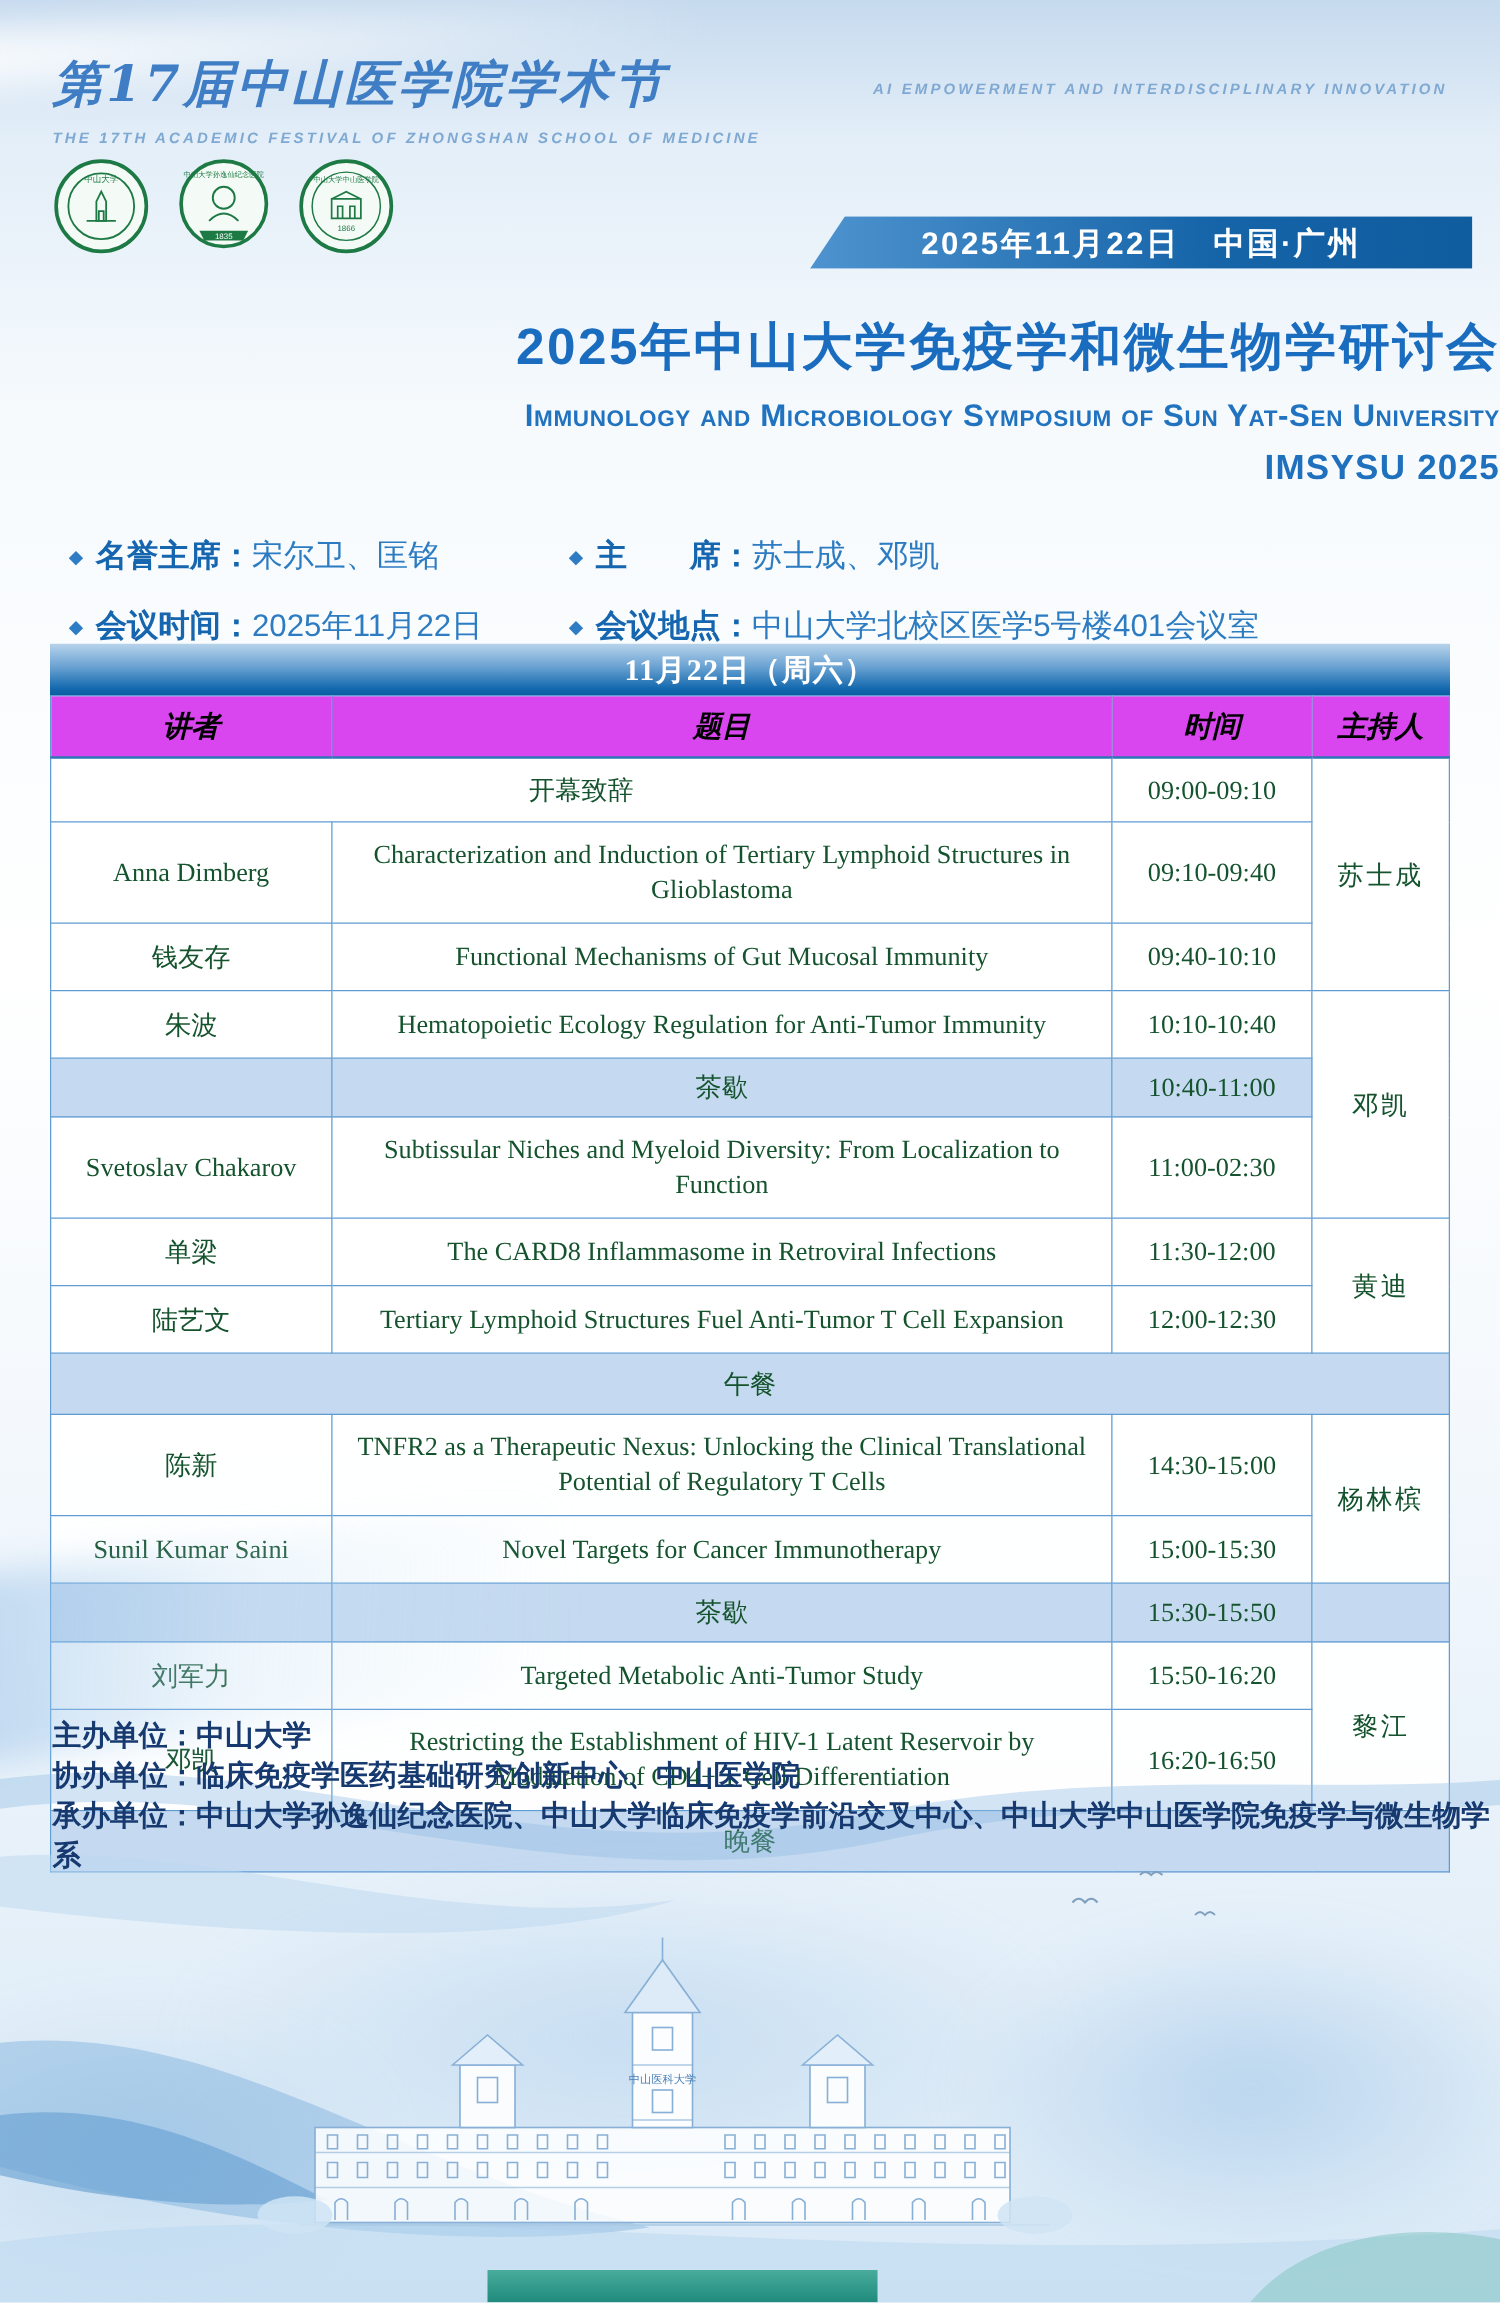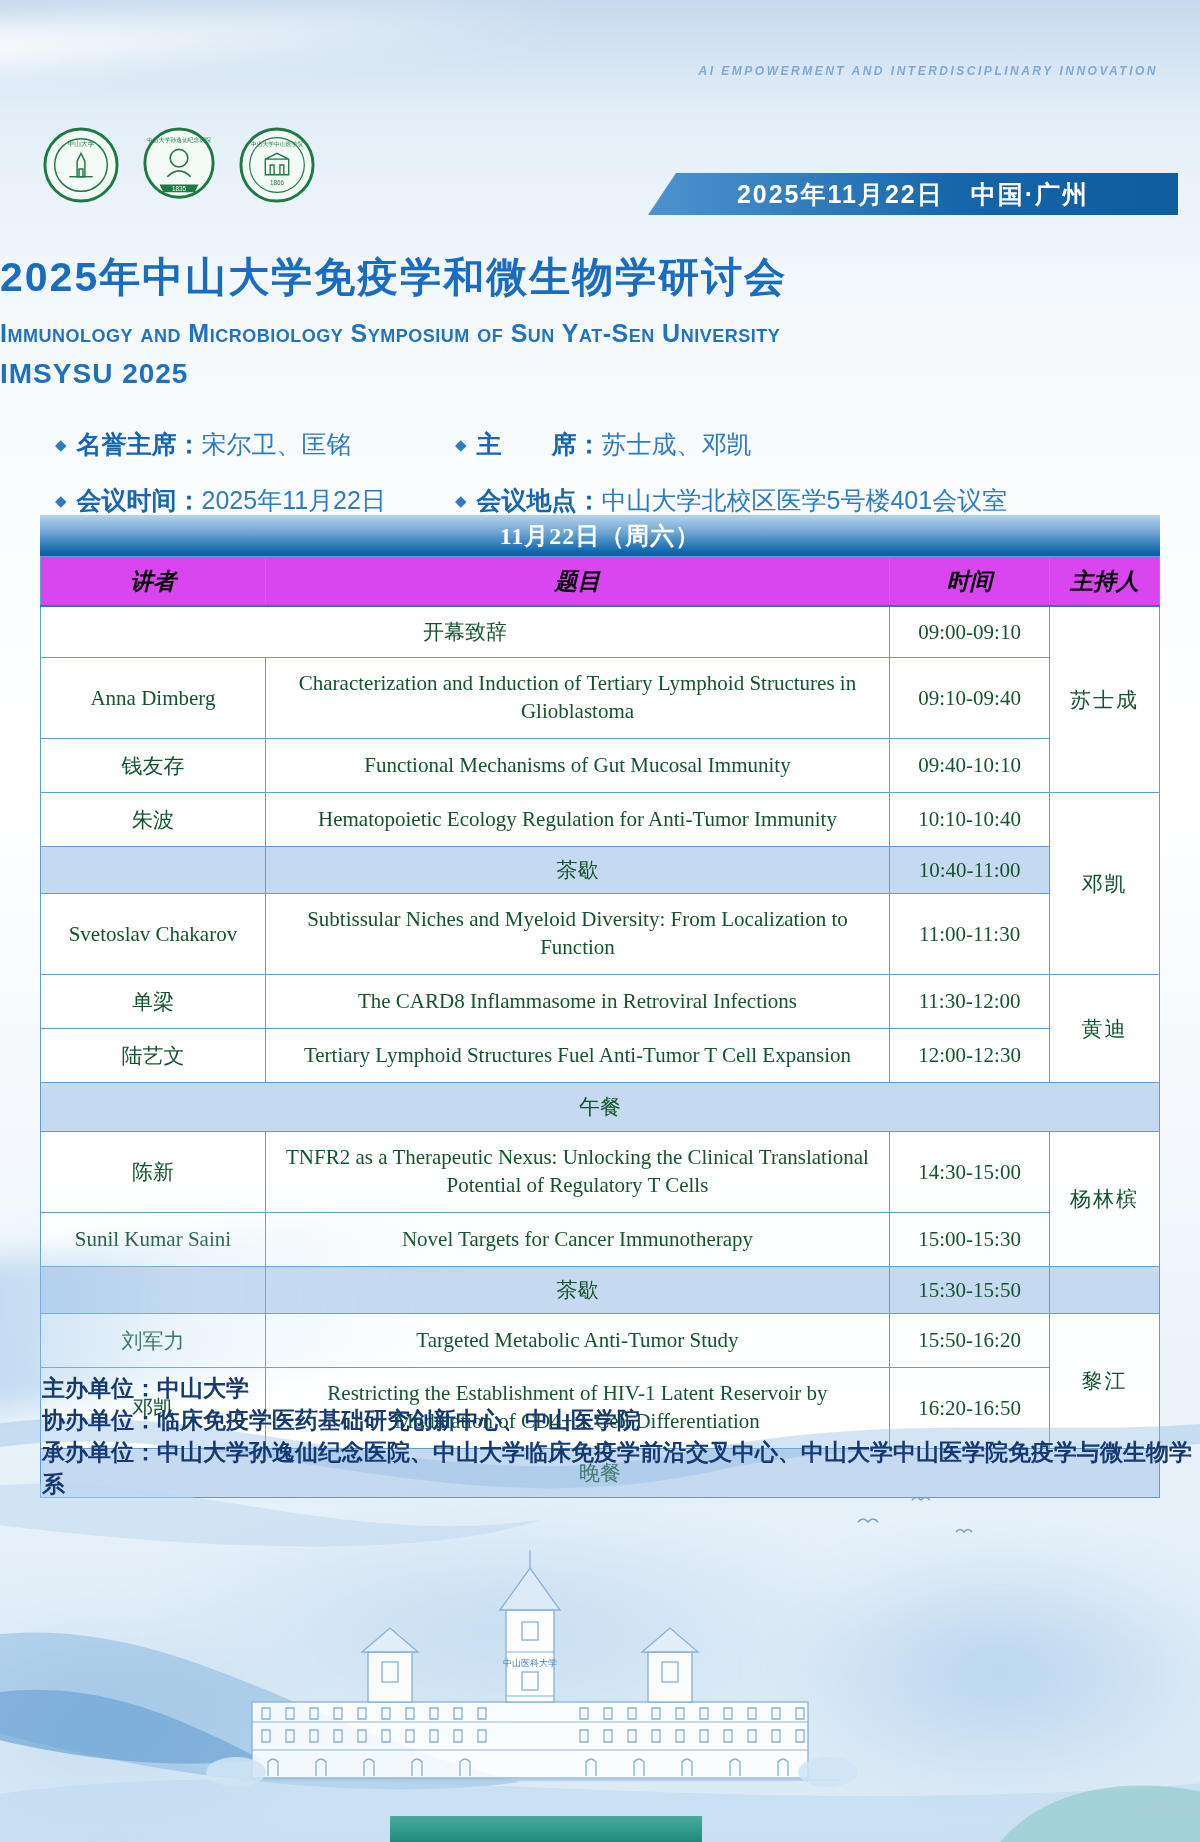--- a/index.html
+++ b/index.html
@@ -23,21 +23,21 @@
   .theme .fest-cn{font-size:35px;}
   .logos{position:absolute;left:42px;top:126px;display:flex;gap:20px;align-items:center;}
   .logo{width:78px;height:78px;}
   .ribbon{position:absolute;left:648px;top:173px;width:530px;height:42px;
           background:linear-gradient(90deg,#4e93cf,#1665a9 60%,#0f5c9e);
           clip-path:polygon(28px 0,100% 0,100% 100%,0 100%);
           display:flex;align-items:center;justify-content:center;
           color:#fff;font-size:25px;font-weight:bold;letter-spacing:2px;}
 
   
-  .titleblock{position:absolute;left:0;top:250px;width:100%;text-align:left;color:#1a6cbf;}
+  .titleblock{position:absolute;left:0;top:250px;width:100%;text-align:right;color:#1a6cbf;}
   .title-cn{font-size:41px;font-weight:bold;letter-spacing:2px;}
   .title-en{margin-top:14px;font-size:25px;font-weight:600;color:#2173c0;
             font-variant:small-caps;letter-spacing:.5px;}
   .title-abbr{margin-top:10px;font-size:28px;font-weight:bold;letter-spacing:1px;color:#1f70bd;}
 
   
   .info{position:absolute;left:55px;top:428px;width:1110px;height:110px;font-size:25px;}
   .info-item{position:absolute;white-space:nowrap;}
   .diamond{color:#2e7cc3;font-size:15px;vertical-align:3px;margin-right:10px;}
   .info-label{font-weight:bold;color:#1565af;}
@@ -82,20 +82,24 @@
   .green-banner{position:absolute;left:390px;top:1816px;width:312px;height:26px;z-index:4;
       background:linear-gradient(180deg,#49ac9c,#1f8a7c);}
 </style>
 </head>
 <body>
 
 <div class="page">
 
   <div class="wisp top"></div>
 
+  <div class="fest">
+    <div class="fest-cn">第17届中山医学院学术节</div>
+    <div class="fest-en">THE 17TH ACADEMIC FESTIVAL OF ZHONGSHAN SCHOOL OF MEDICINE</div>
+  </div>
 
   <div class="theme">
     <div class="fest-en">AI EMPOWERMENT AND INTERDISCIPLINARY INNOVATION</div>
   </div>
 
   <div class="logos">
     <svg class="logo" viewBox="0 0 80 80">
       <circle cx="40" cy="40" r="37" fill="#f4faf6" stroke="#1e7a45" stroke-width="3"></circle>
       <circle cx="40" cy="40" r="27" fill="none" stroke="#1e7a45" stroke-width="1.5"></circle>
       <text x="40" y="20" text-anchor="middle" font-size="7" fill="#1e7a45">中山大学</text>
@@ -182,21 +186,21 @@
         <td class="host-cell" rowspan="3">邓凯</td>
       </tr>
       <tr class="h-b">
         <td class="blue"></td>
         <td class="blue">茶歇</td>
         <td class="blue time-cell">10:40-11:00</td>
       </tr>
       <tr class="h-l">
         <td>Svetoslav Chakarov</td>
         <td class="title-cell">Subtissular Niches and Myeloid Diversity: From Localization to Function</td>
-        <td class="time-cell">11:00-11:30</td>
+        <td class="time-cell">11:00-02:30</td>
       </tr>
       <tr class="h-s">
         <td>单梁</td>
         <td class="title-cell">The CARD8 Inflammasome in Retroviral Infections</td>
         <td class="time-cell">11:30-12:00</td>
         <td class="host-cell" rowspan="2">黄迪</td>
       </tr>
       <tr class="h-s">
         <td>陆艺文</td>
         <td class="title-cell">Tertiary Lymphoid Structures Fuel Anti-Tumor T Cell Expansion</td>

